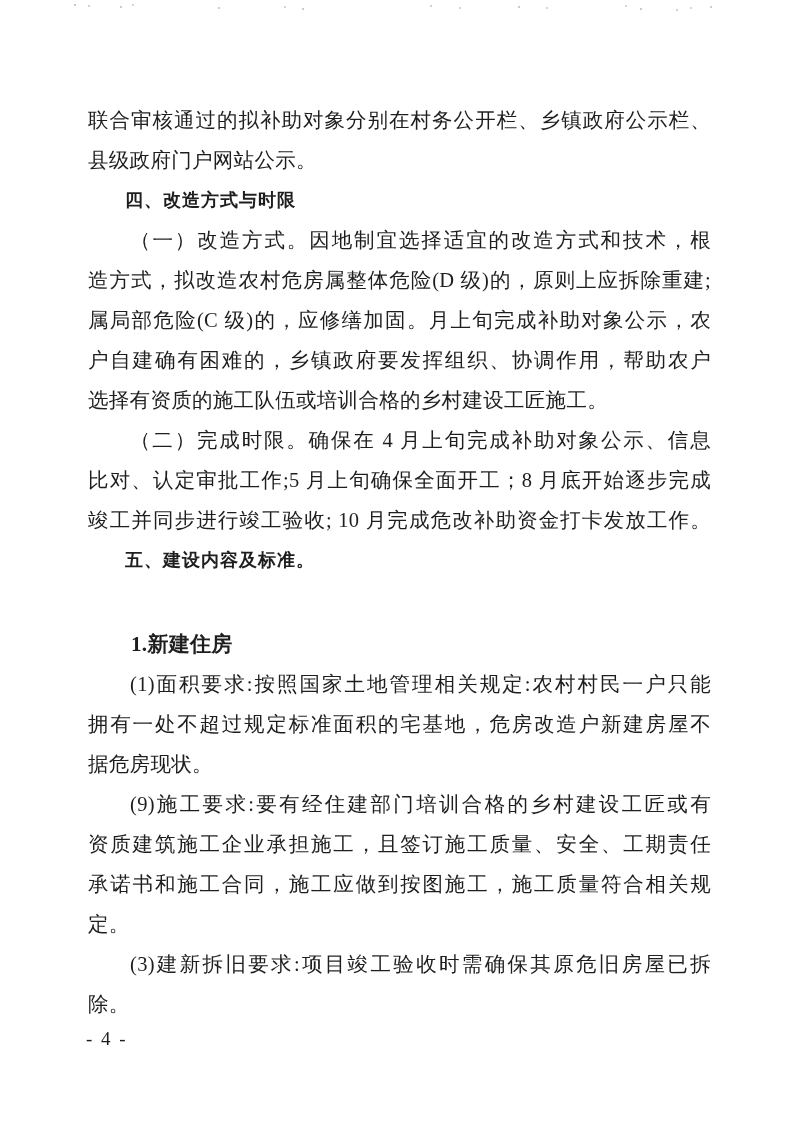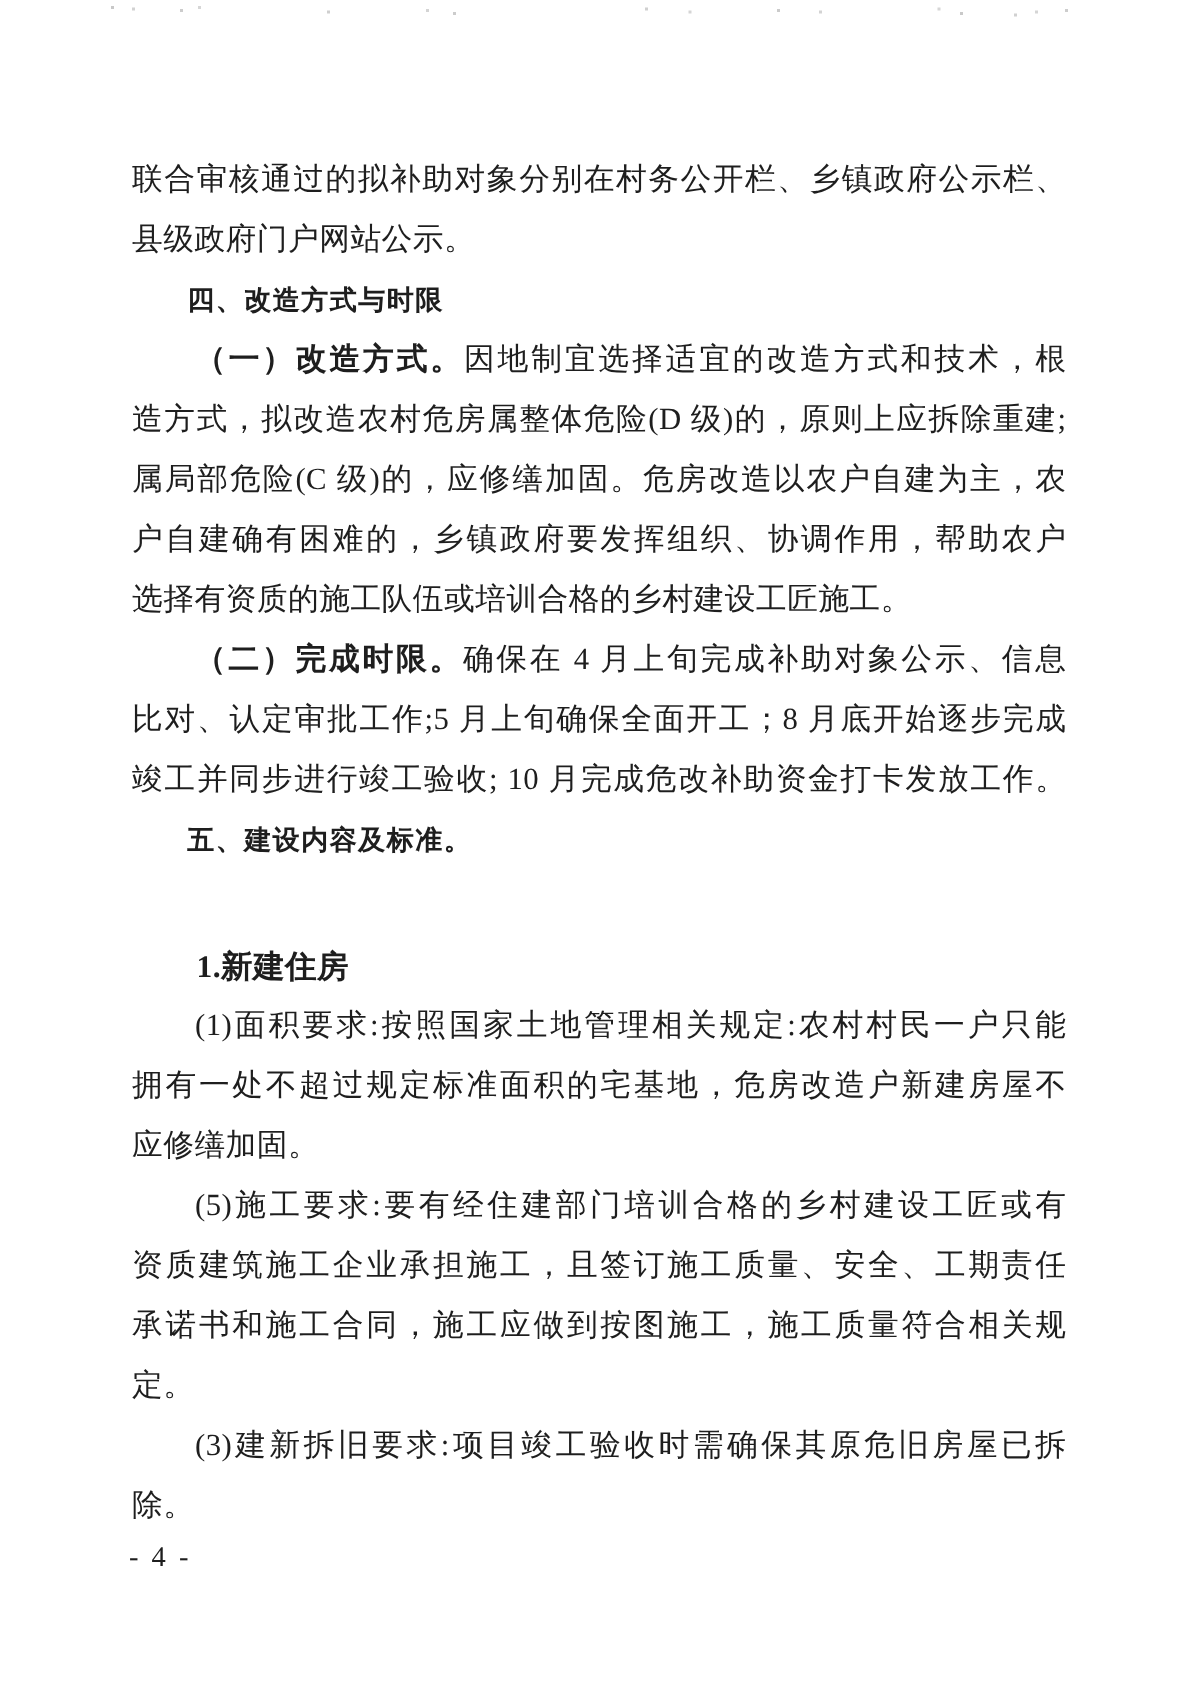--- a/index.html
+++ b/index.html
@@ -42,21 +42,21 @@
     font-family: "Liberation Sans", "DejaVu Sans", sans-serif;
     font-weight: 700;
     font-size: 18px;
     letter-spacing: 1px;
   }
   .subheading {
     font-weight: 700;
     font-size: 21px;
     margin-top: 44px;
   }
-  .lead { font-weight: 700; }
+  .lead { font-weight: 400; }
   .page-number {
     position: absolute;
     left: 86px; top: 1026px;
     font-size: 19px;
     line-height: 26px;
     letter-spacing: 2px;
     color: #1e1e1e;
   }
 </style>
 </head>
@@ -65,34 +65,34 @@
 <div class="scan-noise"></div>
 
 <div class="page-body">
   <div class="line fill">联合审核通过的拟补助对象分别在村务公开栏、乡镇政府公示栏、</div>
   <div class="line">县级政府门户网站公示。</div>
   <div class="line heading indent">四、改造方式与时限</div>
   <div class="line fill indent">
     <span class="lead">（一）改造方式。</span><span>因地制宜选择适宜的改造方式和技术，根</span>
   </div>
   <div class="line fill">造方式，拟改造农村危房属整体危险(D 级)的，原则上应拆除重建;</div>
-  <div class="line fill">属局部危险(C 级)的，应修缮加固。危房改造以农户自建为主，农</div>
+  <div class="line fill">属局部危险(C 级)的，应修缮加固。月上旬完成补助对象公示，农</div>
   <div class="line fill">户自建确有困难的，乡镇政府要发挥组织、协调作用，帮助农户</div>
   <div class="line">选择有资质的施工队伍或培训合格的乡村建设工匠施工。</div>
   <div class="line fill indent">
     <span class="lead">（二）完成时限。</span><span>确保在 4 月上旬完成补助对象公示、信息</span>
   </div>
   <div class="line fill">比对、认定审批工作;5 月上旬确保全面开工；8 月底开始逐步完成</div>
   <div class="line fill">竣工并同步进行竣工验收; 10 月完成危改补助资金打卡发放工作。</div>
   <div class="line heading indent">五、建设内容及标准。</div>
   <div class="line subheading indent">1.新建住房</div>
   <div class="line fill indent">(1)面积要求:按照国家土地管理相关规定:农村村民一户只能</div>
   <div class="line fill">拥有一处不超过规定标准面积的宅基地，危房改造户新建房屋不</div>
-  <div class="line">应修缮加固。</div>
-  <div class="line fill indent">(5)施工要求:要有经住建部门培训合格的乡村建设工匠或有</div>
+  <div class="line">据危房现状。</div>
+  <div class="line fill indent">(9)施工要求:要有经住建部门培训合格的乡村建设工匠或有</div>
   <div class="line fill">资质建筑施工企业承担施工，且签订施工质量、安全、工期责任</div>
   <div class="line fill">承诺书和施工合同，施工应做到按图施工，施工质量符合相关规</div>
   <div class="line">定。</div>
   <div class="line fill indent">(3)建新拆旧要求:项目竣工验收时需确保其原危旧房屋已拆</div>
   <div class="line">除。</div>
 </div>
 
 <div class="page-number">- 4 -</div>
 
 </body></html>

